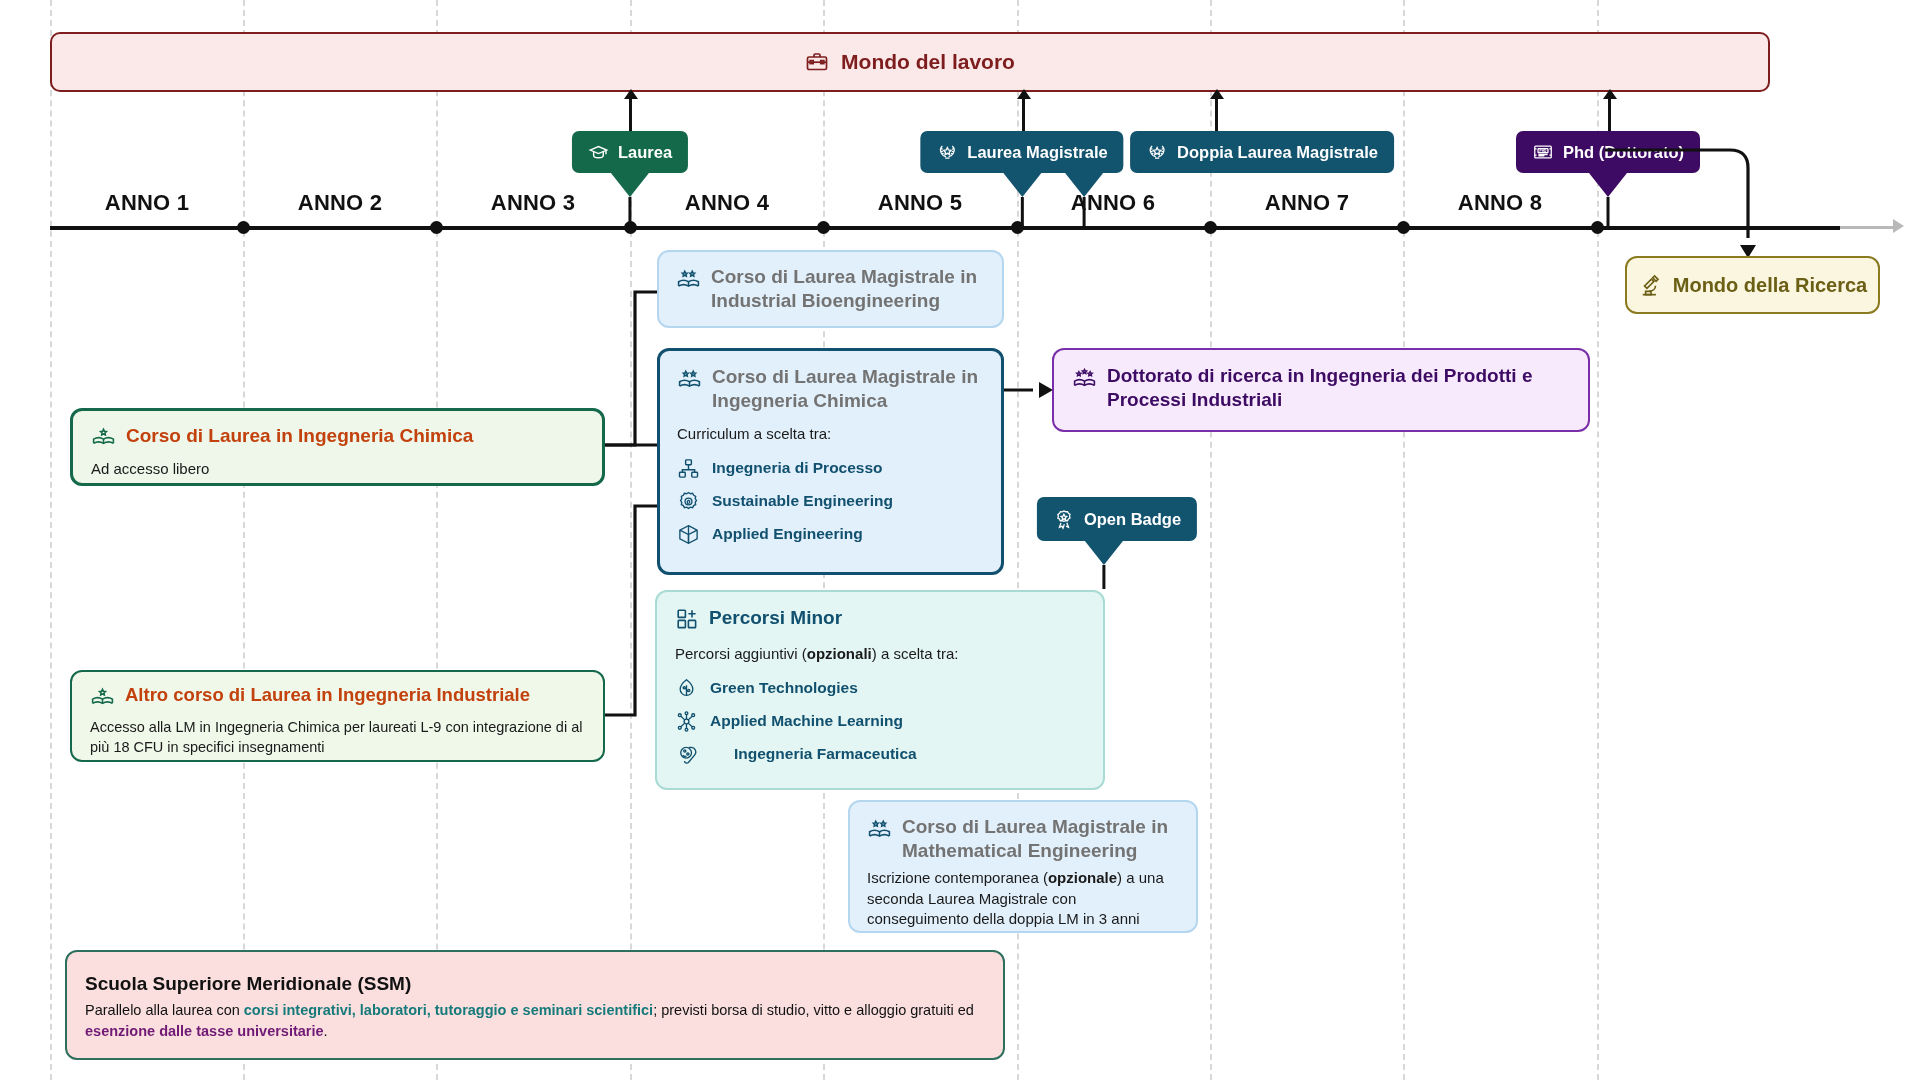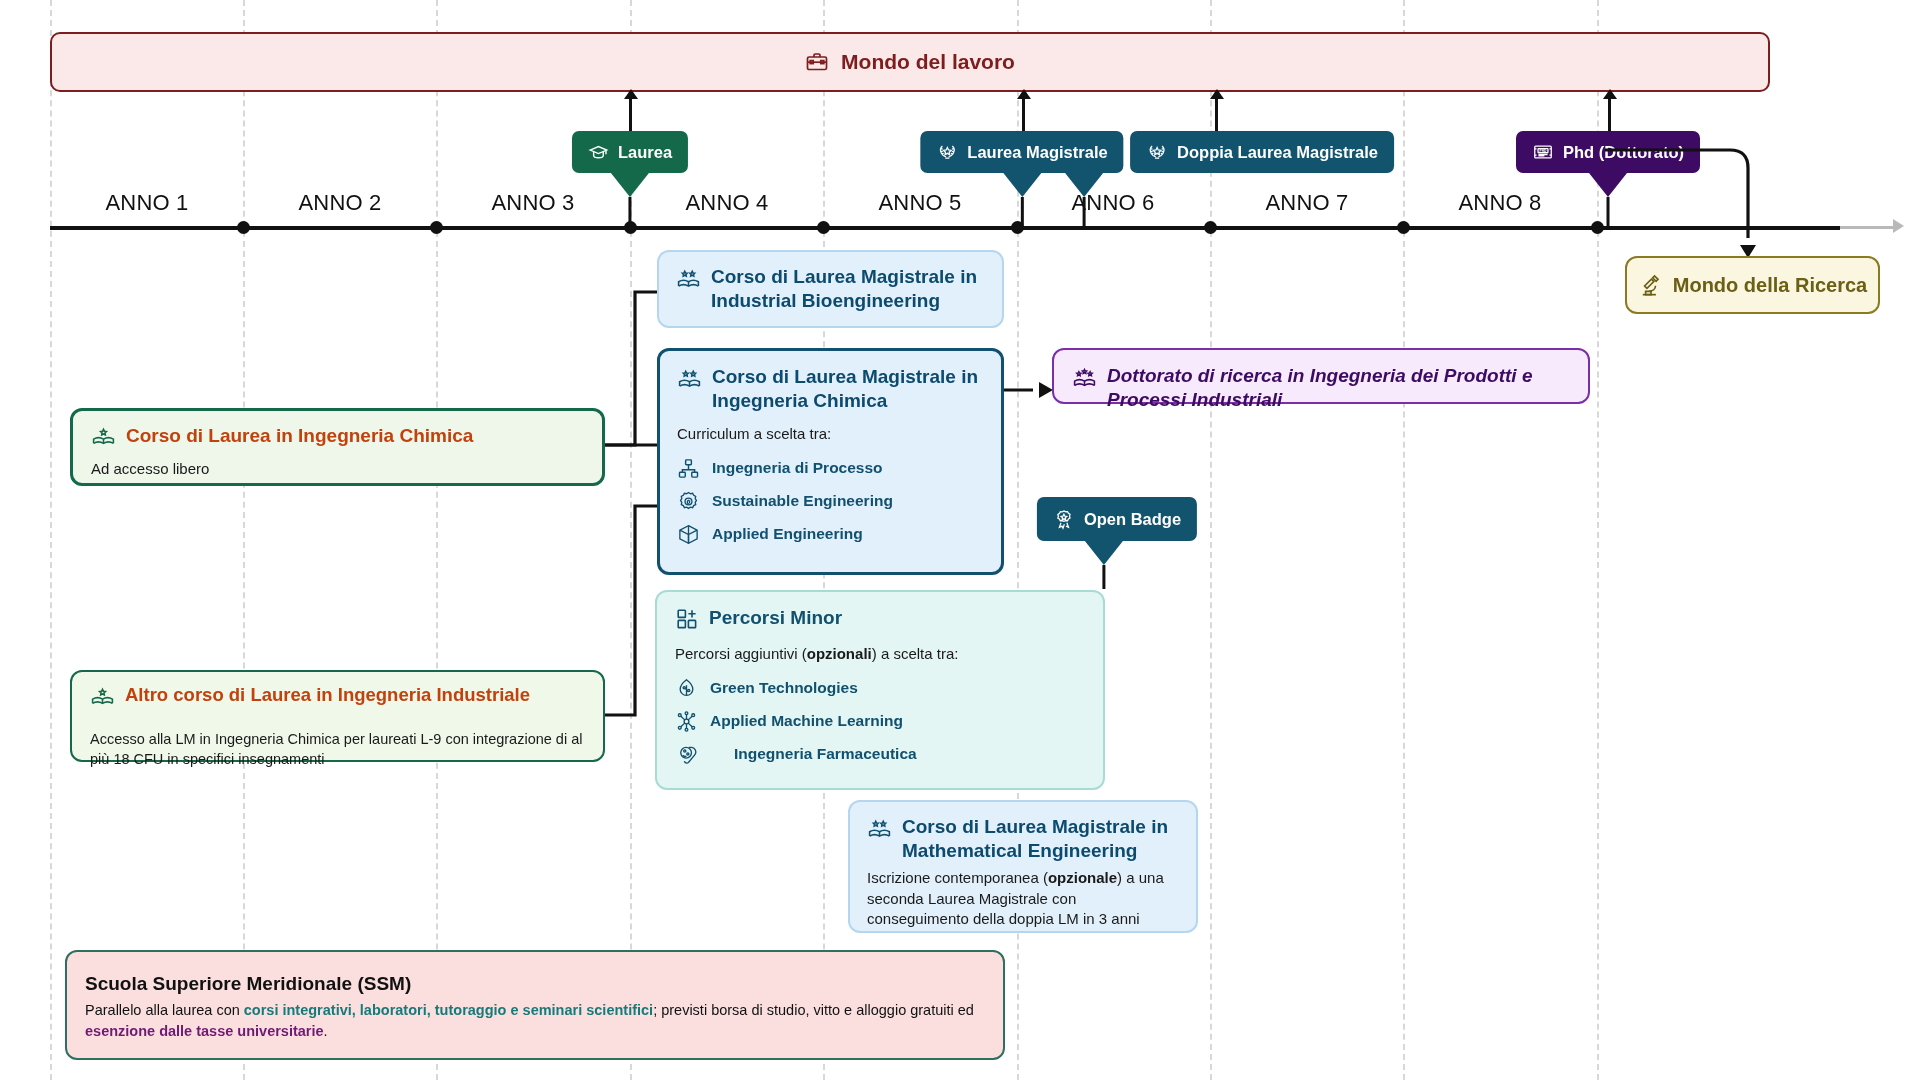--- a/index.html
+++ b/index.html
@@ -33,21 +33,21 @@
     background:#faf6df;border:2px solid #8a7a20;color:#6b5e15;
     font-size:20px;border-radius:12px;gap:10px;
   }
 
   
   #axis-line{position:absolute;left:50px;top:226px;width:1790px;height:0;border-top:4px solid #111;}
   #axis-tail{position:absolute;left:1840px;top:226px;width:56px;height:0;border-top:3px solid #b9b9b9;}
   #axis-arrow{position:absolute;left:1893px;top:219px;width:0;height:0;
     border-top:7px solid transparent;border-bottom:7px solid transparent;border-left:11px solid #b9b9b9;}
   .axis-dot{position:absolute;width:13px;height:13px;border-radius:50%;background:#111;top:221px;margin-left:-6.5px;}
-  .year-label{position:absolute;top:190px;font-size:22px;color:#111;font-weight:normal;
+  .year-label{position:absolute;top:190px;font-size:22px;color:#111;font-weight:bold;
     transform:translateX(-50%);white-space:nowrap;letter-spacing:.2px;}
 
   
   .milestone{position:absolute;transform:translateX(-50%);}
   .ms-box{display:flex;align-items:center;gap:9px;height:42px;padding:0 16px;
     border-radius:7px;color:#fff;font-weight:bold;font-size:16.5px;white-space:nowrap;}
   .ms-tip{position:absolute;left:50%;transform:translateX(-50%);width:0;height:0;
     border-left:19px solid transparent;border-right:19px solid transparent;}
   .ms-stem{position:absolute;left:50%;transform:translateX(-50%);width:3px;}
   .up-arrow{position:absolute;width:3px;background:#111;}
@@ -59,21 +59,21 @@
   .card-title{display:flex;align-items:flex-start;gap:10px;font-weight:bold;line-height:1.24;}
   .card-sub{font-size:15px;line-height:1.38;color:#1a1a1a;}
   .opt-row{display:flex;align-items:center;gap:12px;font-weight:bold;font-size:15.5px;}
 
   .green-card{background:#eef7e9;border:3px solid #13694a;}
   .green-card.thin{border-width:2px;background:#f0f8ea;}
   .green-title{color:#c2410c;font-size:19px;}
 
   .blue-card{background:#e2f0fb;border:2px solid #b5d6ef;}
   .blue-card.strong{border:3px solid #11506e;}
-  .blue-title{color:#0c4a6e;font-size:19px;}
+  .blue-title{color:#737373;font-size:19px;}
 
   .mint-card{background:#e3f6f3;border:2px solid #a9dbd5;}
   .mint-title{color:#11506e;font-size:19px;}
 
   .purple-card{background:#f6eafc;border:2px solid #7a2fa8;}
   .purple-title{color:#3d0b63;font-size:19px;}
 
   .pink-card{background:#fbdfdf;border:2px solid #2f6f5e;}
 
   svg{display:block;}
@@ -255,21 +255,21 @@
       <span class="ico" style="margin-top:1px;">
         <svg width="25" height="25" viewBox="0 0 24 24" fill="none" stroke="#13694a" stroke-width="1.5">
           <path d="M2.5 17.6c3.2-1.9 6.3-1.9 9.5 0 3.2-1.9 6.3-1.9 9.5 0"></path>
           <path d="M2.5 17.6v-4.1c3.2-1.9 6.3-1.9 9.5 0v4.1"></path>
           <path d="M21.5 17.6v-4.1c-3.2-1.9-6.3-1.9-9.5 0"></path>
           <path d="M12 4.2l.85 1.75 1.95.28-1.4 1.37.33 1.93L12 8.6l-1.73.91.33-1.93-1.4-1.37 1.95-.28z"></path>
         </svg>
       </span>
       <span>Altro corso di Laurea in Ingegneria Industriale</span>
     </div>
-    <div class="card-sub" style="margin-top:19px;font-size:14.5px;">Accesso alla LM in Ingegneria Chimica per laureati L-9 con integrazione di al più 18 CFU in specifici insegnamenti</div>
+    <div class="card-sub" style="margin-top:7px;font-size:14.5px;">Accesso alla LM in Ingegneria Chimica per laureati L-9 con integrazione di al più 18 CFU in specifici insegnamenti</div>
   </div>
 
   <div class="card blue-card" style="left:657px;top:250px;width:347px;height:78px;padding:13px 17px;">
     <div class="card-title blue-title">
       <span class="ico" style="margin-top:2px;">
         <svg width="25" height="25" viewBox="0 0 24 24" fill="none" stroke="#11506e" stroke-width="1.5">
           <path d="M2.5 18.3c3.2-1.9 6.3-1.9 9.5 0 3.2-1.9 6.3-1.9 9.5 0"></path>
           <path d="M2.5 18.3v-4.1c3.2-1.9 6.3-1.9 9.5 0v4.1"></path>
           <path d="M21.5 18.3v-4.1c-3.2-1.9-6.3-1.9-9.5 0"></path>
           <path d="M8.4 4.2l.72 1.48 1.64.24-1.18 1.15.28 1.63-1.46-.77-1.46.77.28-1.63L6.04 5.92l1.64-.24z"></path>
@@ -323,21 +323,21 @@
         <svg width="23" height="23" viewBox="0 0 24 24" fill="none" stroke="#11506e" stroke-width="1.4">
           <path d="M12 2.8 21 7.4v9.2L12 21.2 3 16.6V7.4z"></path>
           <path d="M12 2.8v18.4M3 7.4l9 4.6 9-4.6"></path>
           <path d="M12 12v9.2"></path>
         </svg>
       </span>
       <span>Applied Engineering</span>
     </div>
   </div>
 
-  <div class="card purple-card" style="left:1052px;top:348px;width:538px;height:56px;padding:14px 18px;font-style:italic;">
+  <div class="card purple-card" style="left:1052px;top:348px;width:538px;height:84px;padding:14px 18px;">
     <div class="card-title purple-title">
       <span class="ico" style="margin-top:2px;">
         <svg width="25" height="25" viewBox="0 0 24 24" fill="none" stroke="#3d0b63" stroke-width="1.5">
           <path d="M2.5 18.6c3.2-1.9 6.3-1.9 9.5 0 3.2-1.9 6.3-1.9 9.5 0"></path>
           <path d="M2.5 18.6v-4.1c3.2-1.9 6.3-1.9 9.5 0v4.1"></path>
           <path d="M21.5 18.6v-4.1c-3.2-1.9-6.3-1.9-9.5 0"></path>
           <path d="M6.6 5.6l.6 1.2 1.35.2-.98.95.23 1.34-1.2-.63-1.2.63.23-1.34L4.65 7l1.35-.2z"></path>
           <path d="M12 3.4l.6 1.2 1.35.2-.98.95.23 1.34-1.2-.63-1.2.63.23-1.34-.98-.95 1.35-.2z"></path>
           <path d="M17.4 5.6l.6 1.2 1.35.2-.98.95.23 1.34-1.2-.63-1.2.63.23-1.34-.98-.95 1.35-.2z"></path>
         </svg>

